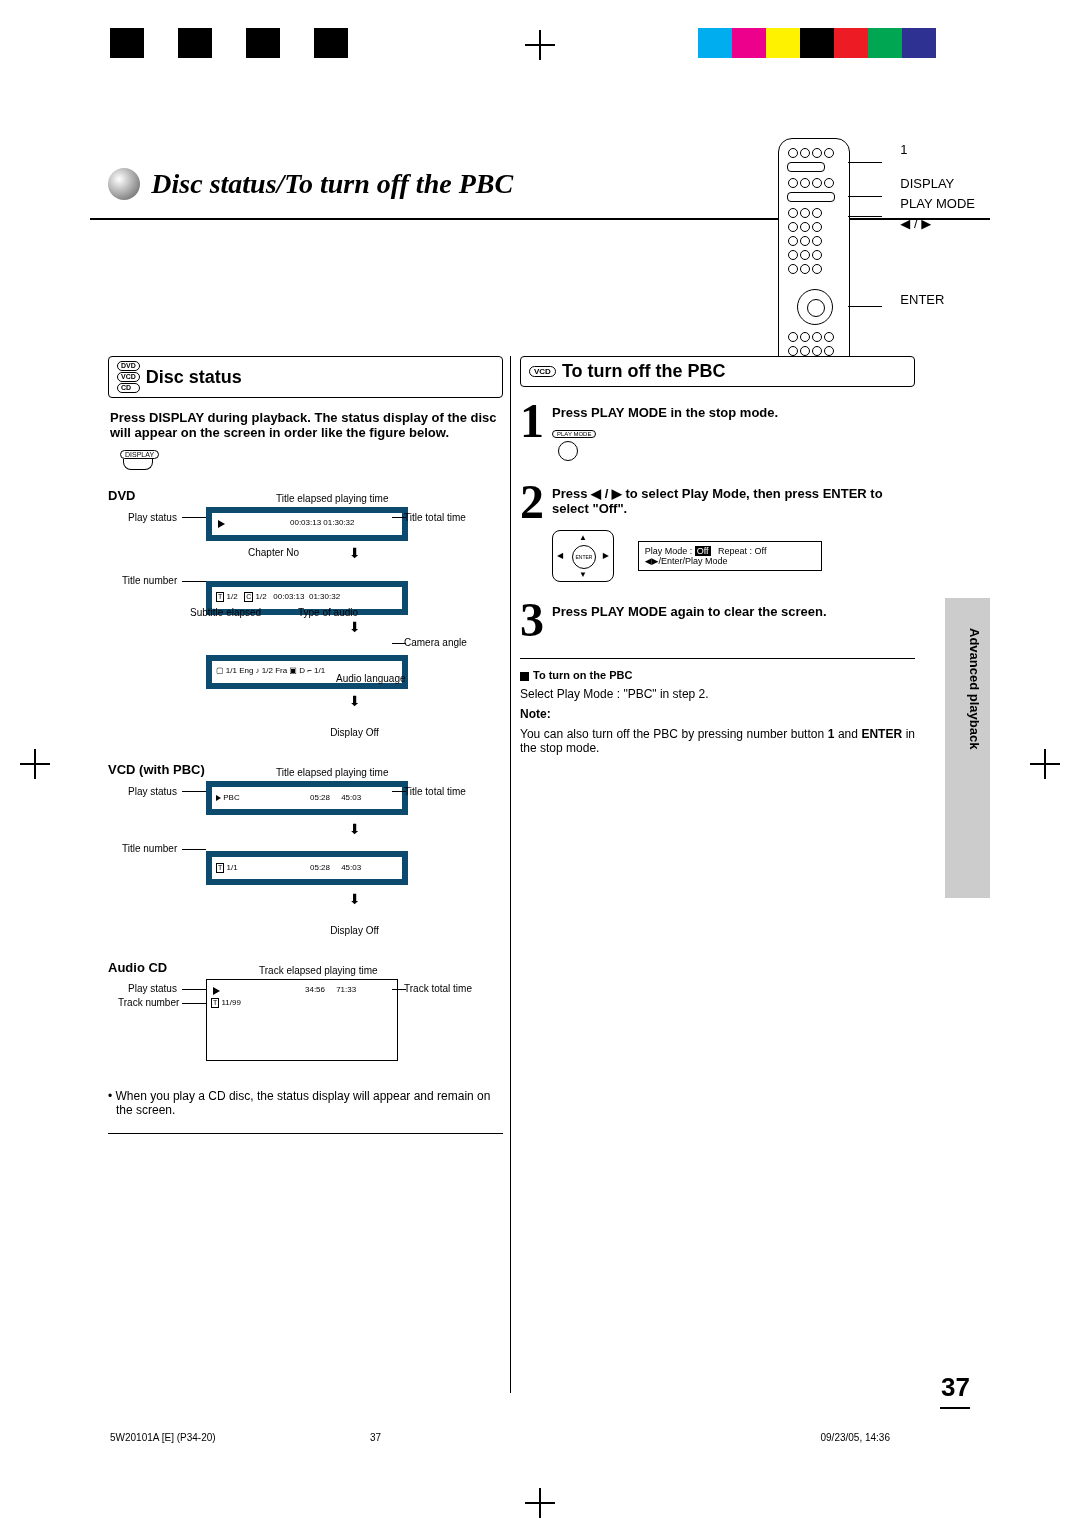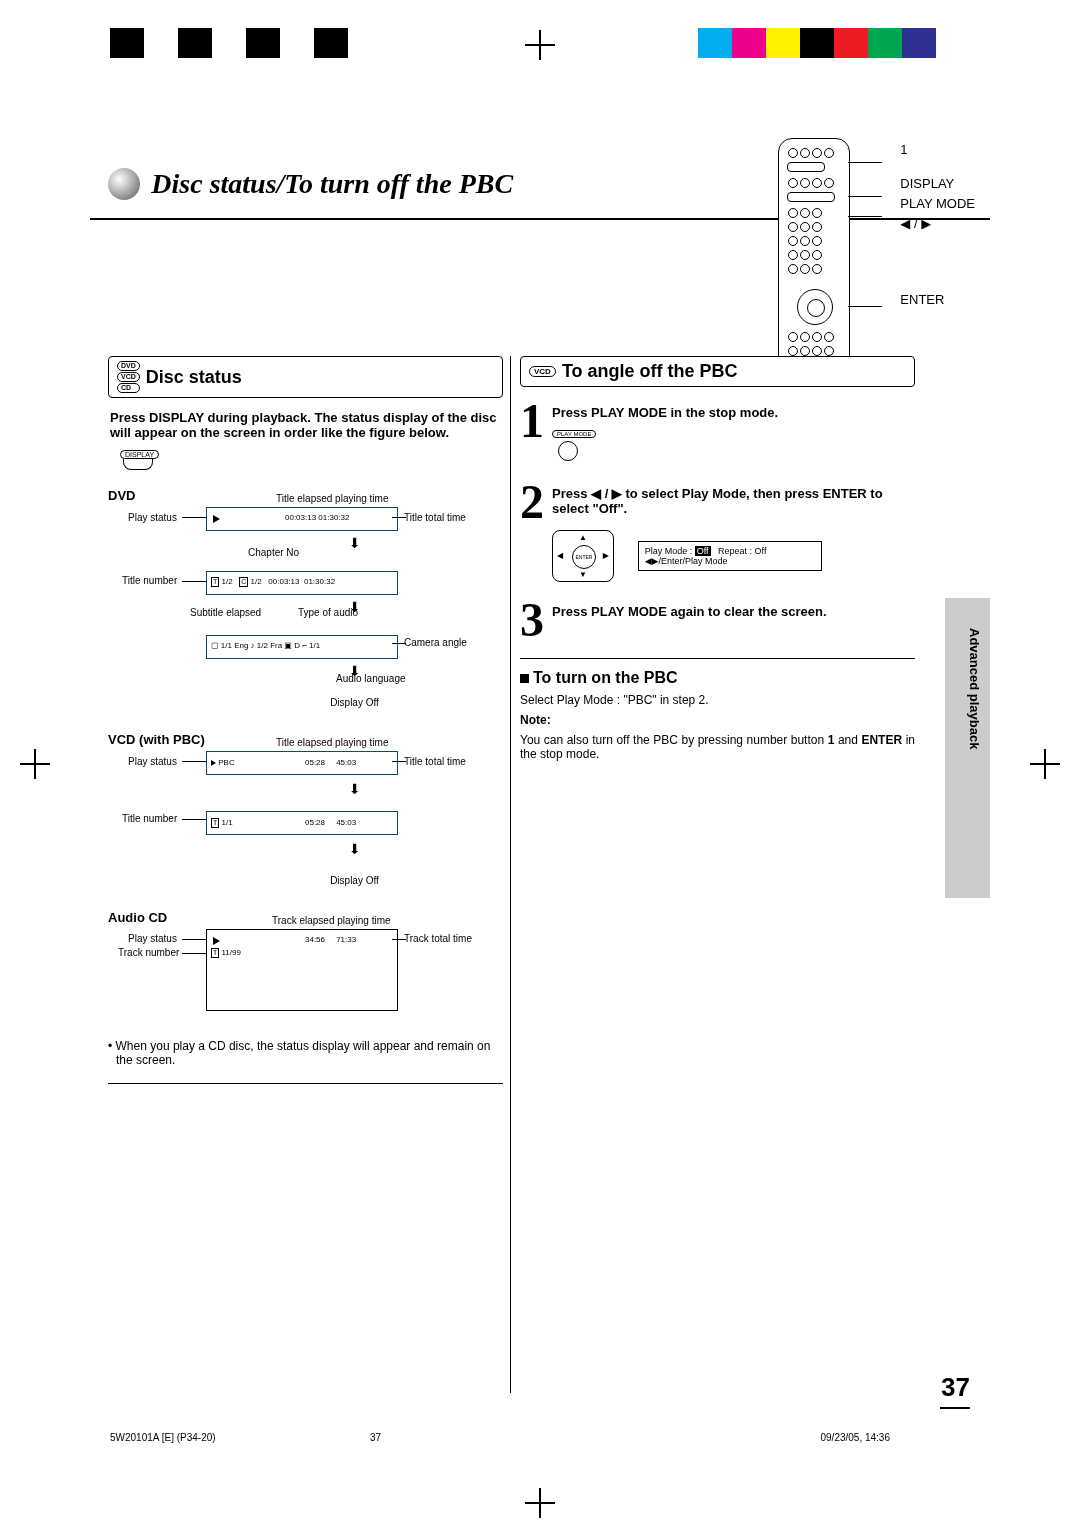--- a/index.html
+++ b/index.html
@@ -53,21 +53,21 @@
   .col-right { left:430px; }
   .col-heading { border:1px solid #000; border-radius:4px; padding:4px 8px; font-weight:bold; font-size:18px; background:#fff; display:flex; align-items:center; gap:6px; }
   .mini-ovals { display:inline-flex; flex-direction:column; gap:1px; font-size:7px; line-height:8px; font-weight:bold; }
   .mini-oval { border:1px solid #000; border-radius:6px; padding:0 3px; background:#fff; }
   .col-sep { position:absolute; left:420px; top:268px; bottom:80px; width:0; border-left:1px solid #000; }
   .intro { font-weight:bold; font-size:13px; margin:12px 2px 6px; }
   .small-button { width:18px; height:18px; border:1px solid #000; border-radius:50%; display:inline-block; text-align:center; font-size:6px; line-height:9px; }
   .display-btn { border:1px solid #000; border-radius:6px; font-size:7px; padding:0px 4px; display:inline-block; }
   .display-rounded { border:1px solid #000; border-radius:0 0 8px 8px; border-top:none; width:28px; height:10px; display:block; margin-top:-1px; margin-left:3px; }
   .subhead { font-weight:bold; font-size:13px; margin-top:18px; }
-  .osd-box { border:1px solid #0c4a6e; width:190px; height:22px; position:relative; background:#fff; font-size:9px; }
+  .osd-box { border:6px solid #0c4a6e; width:190px; height:22px; position:relative; background:#fff; font-size:9px; }
   .osd-box2 { border:1px solid #000; width:190px; height:80px; position:relative; background:#fff; font-size:9px; margin-top:4px;}
   .lbl-line { position:absolute; border-top:1px solid #000; }
   .lbl { position:absolute; font-size:10px; white-space:nowrap; }
   .down-arrow { font-size:14px; text-align:center; }
   .diagram-wrap { position:relative; margin-left:98px; }
   .note-text { font-size:12px; margin-top:6px; }
   .bignum { font-family:"Times New Roman", serif; font-size:48px; font-weight:bold; line-height:40px; display:table-cell; vertical-align:top; padding-right:8px; }
   .step { display:table; margin-bottom:18px; }
   .step-body { display:table-cell; vertical-align:top; font-size:13px; font-weight:bold; padding-top:4px; }
   .enter-pad { width:60px; height:50px; border:1px solid #000; border-radius:8px; position:relative; display:inline-block; vertical-align:middle;}
@@ -228,21 +228,21 @@
         <span style="position:absolute;left:98px;top:6px;font-size:8px;">05:28&nbsp;&nbsp;&nbsp;&nbsp;&nbsp;45:03</span>
       </div>
       <div class="lbl" style="top:62px; left:-84px;">Title number</div>
       <div class="lbl-line" style="top:68px; left:-24px; width:24px;"></div>
       <div class="down-arrow" style="margin-top:6px;">⬇</div>
       <div class="callout" style="text-align:center; margin-top:18px;">Display Off</div>
     </div>
 
     <div class="subhead" style="margin-top:24px;">Audio CD</div>
     <div class="diagram-wrap" style="margin-top:4px;">
-      <div class="lbl" style="top:-14px; left:66px;">Track elapsed playing time</div>
+      <div class="lbl" style="top:-14px; left:53px;">Track elapsed playing time</div>
       <div class="osd-box2">
         <span class="play-tri" style="position:absolute; left:6px; top:7px;"></span>
         <span style="position:absolute;left:98px;top:5px;font-size:8px;">34:56&nbsp;&nbsp;&nbsp;&nbsp;&nbsp;71:33</span>
         <span style="position:absolute;left:4px;top:18px;font-size:8px;"><span class="tiny-box">T</span> 11/99</span>
       </div>
       <div class="lbl" style="top:4px; left:-78px;">Play status</div>
       <div class="lbl-line" style="top:10px; left:-24px; width:24px;"></div>
       <div class="lbl" style="top:18px; left:-88px;">Track number</div>
       <div class="lbl-line" style="top:24px; left:-24px; width:24px;"></div>
       <div class="lbl" style="top:4px; left:198px;">Track total time</div>
@@ -251,21 +251,21 @@
 
     <div class="bullet-note" style="margin-top:28px; padding-left:8px; text-indent:-8px;">
       • <span>When you play a CD disc, the status display will appear and remain on the screen.</span>
     </div>
     <div style="border-bottom:1px solid #000; margin-top:16px;"></div>
   </div>
 
   <div class="col-right">
     <div class="col-heading">
       <span class="mini-oval" style="font-size:8px;border:1px solid #000;border-radius:6px;padding:0 4px;">VCD</span>
-      <span>To angle off the PBC</span>
+      <span>To turn off the PBC</span>
     </div>
 
     <div class="step" style="margin-top:14px;">
       <div class="bignum">1</div>
       <div class="step-body">
         <div>Press PLAY MODE in the stop mode.</div>
         <div style="margin-top:4px; font-weight:normal;">
           <span class="display-btn" style="font-size:6px;">PLAY MODE</span><br>
           <span class="small-button" style="margin-left:6px; margin-top:2px;"></span>
         </div>
@@ -294,21 +294,21 @@
 
     <div class="step">
       <div class="bignum">3</div>
       <div class="step-body">
         <div>Press PLAY MODE again to clear the screen.</div>
       </div>
     </div>
 
     <div style="border-top:1px solid #000; margin:10px 0 10px;"></div>
 
-    <div style="font-weight:bold; font-size:16px;">
+    <div style="font-weight:bold; font-size:11px;">
       <span class="black-sq"></span><span>To turn on the PBC</span>
     </div>
     <div class="note-text">Select Play Mode : "PBC" in step 2.</div>
     <div class="note-text" style="font-weight:bold;">Note:</div>
     <div class="note-text" style="text-align:justify;">
       <span>You can also turn off the PBC by pressing number button </span><b>1</b><span> and </span><b>ENTER</b><span> in the stop mode.</span>
     </div>
   </div>
 
   <div class="page-number">37</div>

